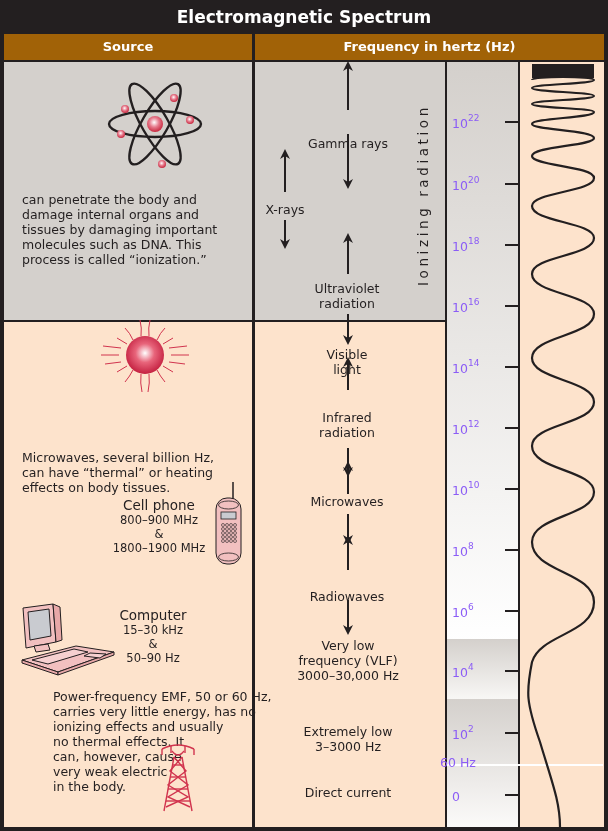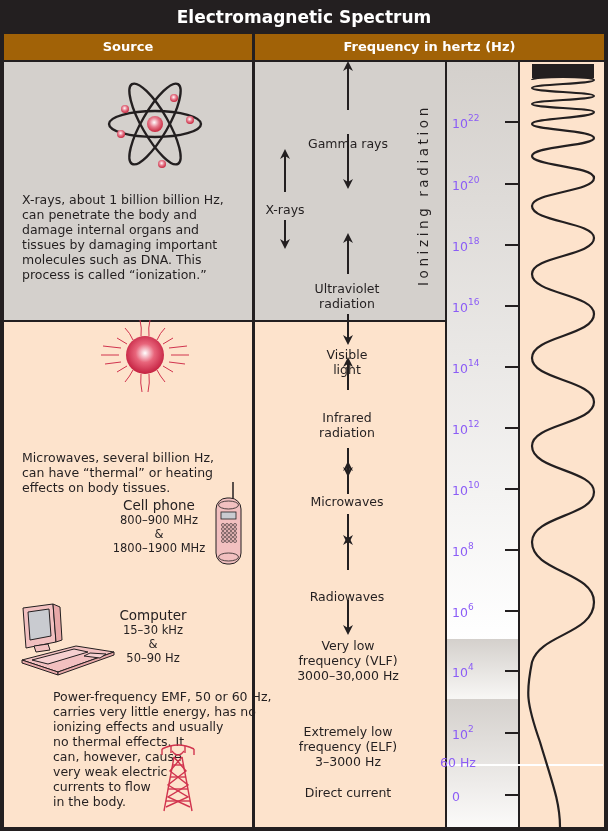--- a/index.html
+++ b/index.html
@@ -58,21 +58,20 @@
   </defs>
   <circle cx="50" cy="42" r="8" fill="url(#rg)"></circle>
   <circle cx="20" cy="27" r="4" fill="url(#rg)"></circle>
   <circle cx="69" cy="16" r="4" fill="url(#rg)"></circle>
   <circle cx="85" cy="38" r="4" fill="url(#rg)"></circle>
   <circle cx="16" cy="52" r="4" fill="url(#rg)"></circle>
   <circle cx="57" cy="82" r="4" fill="url(#rg)"></circle>
 </svg>
 
 <div class="txt" style="left:22px;top:192px;width:230px;">
-  <div>X-rays, about 1 billion billion Hz,</div>
   <div>can penetrate the body and</div>
   <div>damage internal organs and</div>
   <div>tissues by damaging important</div>
   <div>molecules such as DNA. This</div>
   <div>process is called “ionization.”</div>
 </div>
 
 <svg style="left:95px;top:308px;" width="100" height="100" viewBox="0 0 100 100">
   <defs>
     <radialGradient id="sg" cx="0.5" cy="0.45" r="0.55">
@@ -168,21 +167,20 @@
   <div class="small">50–90 Hz</div>
 </div>
 
 <div class="txt" style="left:14px;top:689px;width:236px;margin-left:39px;">
   <div>Power-frequency EMF, 50 or 60 Hz,</div>
   <div>carries very little energy, has no</div>
   <div>ionizing effects and usually</div>
   <div>no thermal effects. It</div>
   <div>can, however, cause</div>
   <div>very weak electric</div>
-  <div>currents to flow</div>
   <div>in the body.</div>
 </div>
 
 <svg style="left:160px;top:741px;" width="36" height="72" viewBox="0 0 36 72">
   <g stroke="#d1344e" stroke-width="1.4" fill="none">
     <path d="M2 8 Q18 0 34 8"></path>
     <line x1="2" y1="8" x2="2" y2="14"></line>
       <line x1="11" y1="5" x2="11" y2="12"></line>
       <line x1="25" y1="5" x2="25" y2="12"></line>
       <line x1="34" y1="8" x2="34" y2="14"></line>
@@ -236,21 +234,20 @@
 </div>
 <div class="lbl" style="left:290px;top:494px;width:114px;">Microwaves</div>
 <div class="lbl" style="left:290px;top:581px;width:114px;margin-top:8px;">Radiowaves</div>
 <div class="lbl" style="left:280px;top:638px;width:136px;">
   <div>Very low</div>
     <div>frequency (VLF)</div>
     <div>3000–30,000 Hz</div>
 </div>
 <div class="lbl" style="left:280px;top:724px;width:136px;">
   <div>Extremely low</div>
-    <div>frequency (ELF)</div>
     <div>3–3000 Hz</div>
 </div>
 <div class="lbl" style="left:280px;top:785px;width:136px;">Direct current</div>
 
 <div class="vert">Ionizing radiation</div>
 
 <div class="tick" style="top:113px;"><span>10</span><sup>22</sup></div>
 <div class="tickline" style="top:121px;"></div>
 <div class="tick" style="top:175px;"><span>10</span><sup>20</sup></div>
 <div class="tickline" style="top:183px;"></div>

